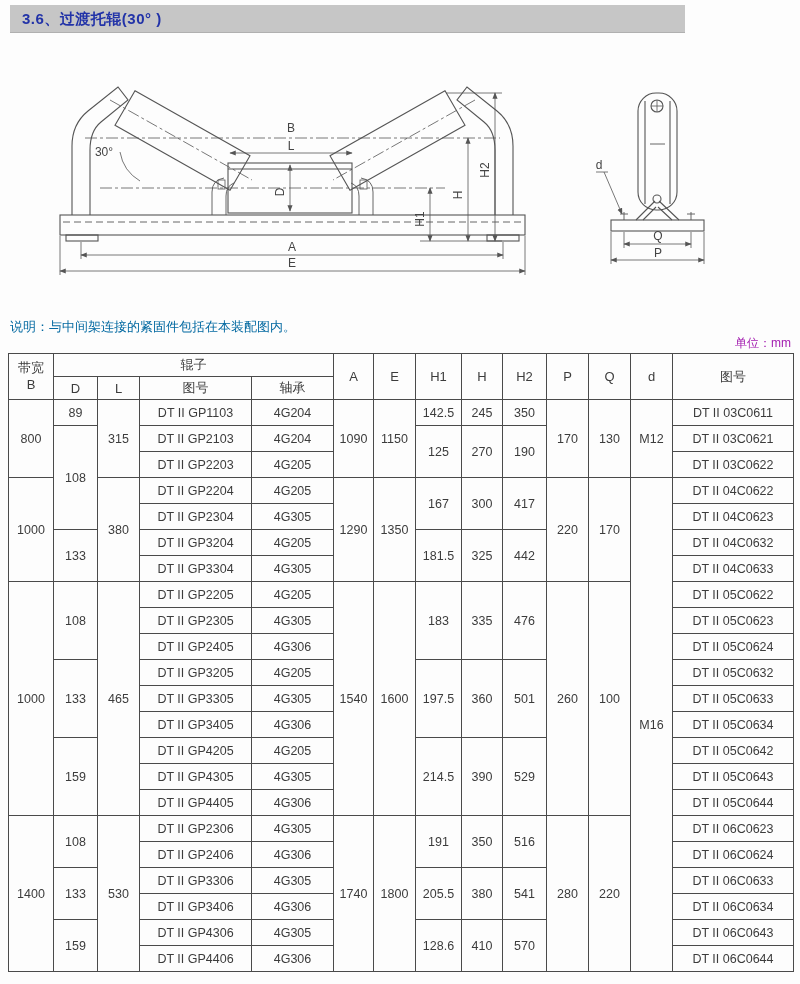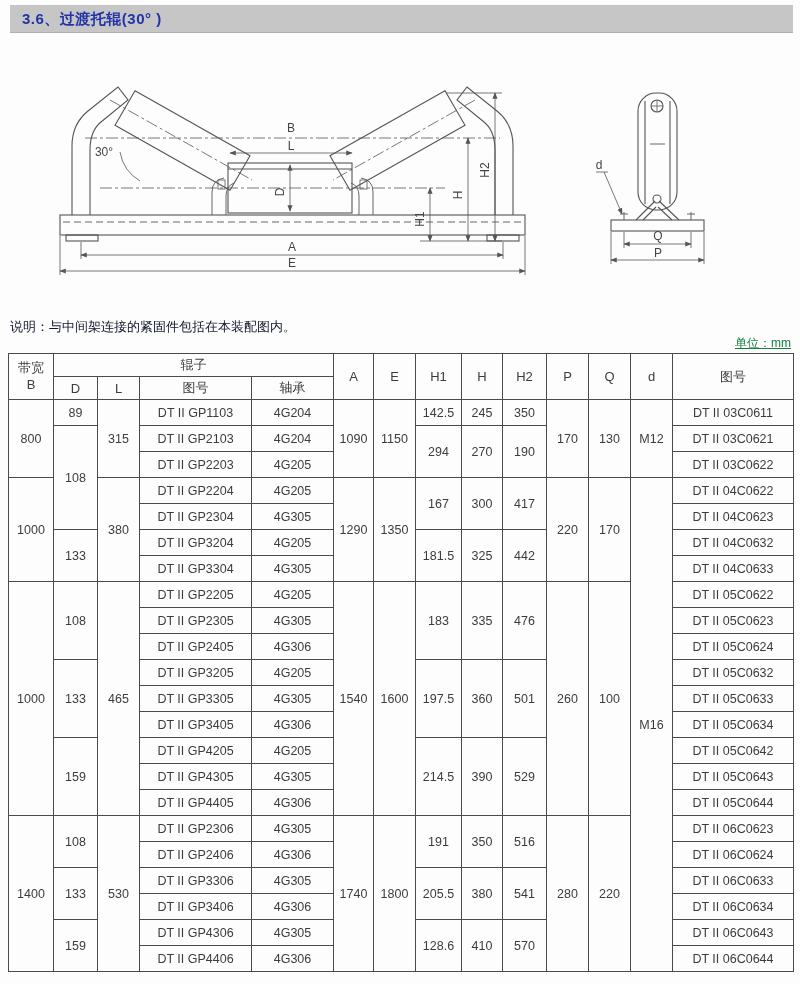--- a/index.html
+++ b/index.html
@@ -2,31 +2,31 @@
 <html><head>
 <meta charset="utf-8">
 <style>
   html,body{margin:0;padding:0;}
   body{
     width:800px;height:984px;position:relative;background:#fdfdfd;
     font-family:"Liberation Sans","DejaVu Sans",sans-serif;color:#3a3a3a;
     overflow:hidden;
   }
   .title-bar{
-    position:absolute;left:10px;top:5px;width:783px;height:27px;
+    position:absolute;left:10px;top:5px;width:675px;height:27px;
     background:#c6c6c6;border-bottom:1px solid #b0b0b0;
   }
   .title-bar .title{
     color:#2233a8;font-weight:bold;font-size:15px;line-height:27px;
     padding-left:12px;letter-spacing:0.5px;
   }
   .drawing-wrap{position:absolute;left:0;top:68px;width:800px;height:240px;}
   svg text{fill:#444;font-family:"Liberation Sans","DejaVu Sans",sans-serif;}
-  .note-line{position:absolute;left:10px;top:318px;font-size:13px;color:#0f172a;}
-  .unit-line{position:absolute;right:9px;top:335px;font-size:12px;color:#15803d;text-decoration:underline;}
+  .note-line{position:absolute;left:10px;top:318px;font-size:13px;color:#0369a1;}
+  .unit-line{position:absolute;right:9px;top:335px;font-size:12px;color:#a21caf;}
   table.spec{
     position:absolute;left:8px;top:353px;width:785px;
     border-collapse:collapse;table-layout:fixed;
     font-size:12.5px;color:#3c3c3c;
   }
   table.spec th,table.spec td{
     border:1px solid #4a4a4a;text-align:center;vertical-align:middle;
     padding:0 1px;font-weight:normal;overflow:hidden;
   }
   table.spec thead th{height:22px;font-size:13px;}
@@ -195,21 +195,21 @@
         <td>350</td>
         <td rowspan="3">170</td>
         <td rowspan="3">130</td>
         <td rowspan="3">M12</td>
         <td>DT II 03C0611</td>
       </tr>
       <tr>
         <td rowspan="4">108</td>
         <td>DT II GP2103</td>
         <td>4G204</td>
-        <td rowspan="2">294</td>
+        <td rowspan="2">125</td>
         <td rowspan="2">270</td>
         <td rowspan="2">190</td>
         <td>DT II 03C0621</td>
       </tr>
       <tr>
         <td>DT II GP2203</td>
         <td>4G205</td>
         <td>DT II 03C0622</td>
       </tr>
       <tr>

